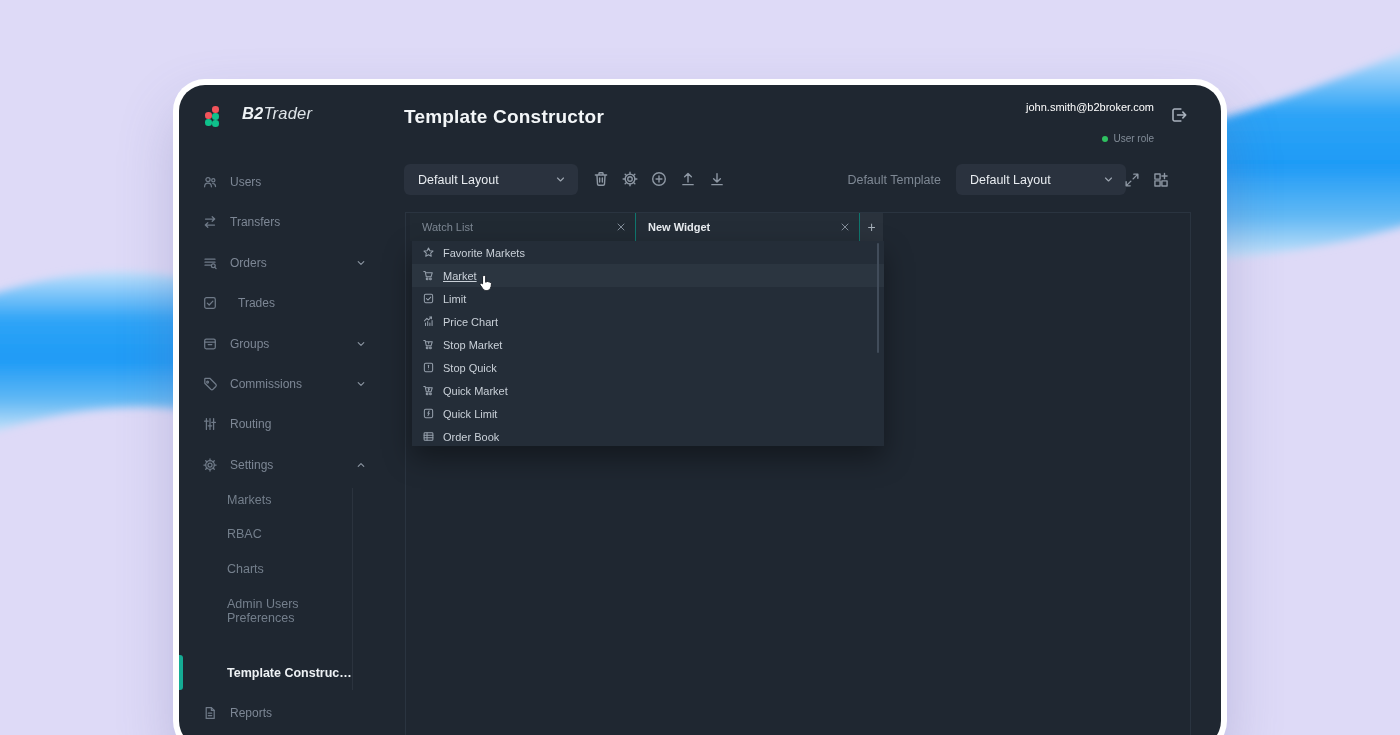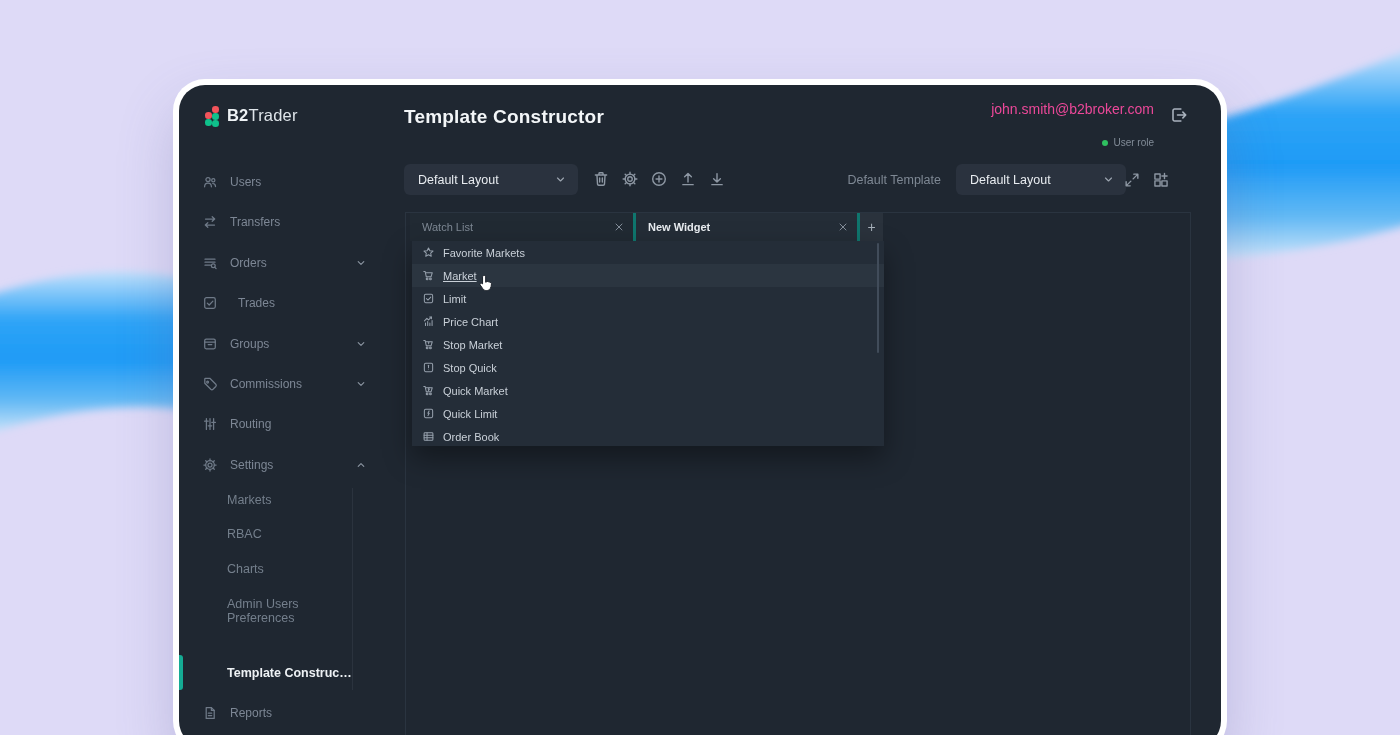--- a/index.html
+++ b/index.html
@@ -4,28 +4,28 @@
 <style>
   html,body{margin:0;padding:0;width:1400px;height:735px;overflow:hidden;
     font-family:"Liberation Sans",sans-serif;background:#dedaf7;}
   .stage{position:relative;width:1400px;height:735px;overflow:hidden;}
   .waves{position:absolute;inset:0;z-index:0;}
   
   .card{position:absolute;left:179px;top:85px;width:1042px;height:662px;
     background:#1f2731;border-radius:26px;z-index:1;
     box-shadow:0 0 0 6px #ffffff,0 26px 60px rgba(95,95,160,.32);}
   
-  .logo{position:absolute;left:22px;top:19px;display:flex;align-items:center;gap:9px;}
+  .logo{position:absolute;left:22px;top:19px;display:flex;align-items:flex-start;gap:24px;font-style:italic;}
   .logo-dots{position:relative;width:17px;height:23px;}
   .logo-dots i{position:absolute;width:6.6px;height:6.6px;border-radius:50%;}
   .logo-text{font-size:16.5px;color:#eef2f5;letter-spacing:.2px;}
   .logo-text b{font-weight:700;} .logo-text span{font-weight:400;color:#dfe5ea;}
   .page-title{position:absolute;left:225px;top:21px;font-size:19px;font-weight:700;color:#f3f6f8;letter-spacing:.2px;}
   .account{position:absolute;right:67px;top:16px;text-align:right;}
-  .account .email{font-size:14px;color:#ec4899;margin-left:28px;}
+  .account .email{font-size:11px;color:#ffffff;margin-left:28px;}
   .account .role{margin-top:20px;font-size:10px;color:#828c98;display:flex;justify-content:flex-end;align-items:center;gap:5px;}
   .dot{width:6px;height:6px;border-radius:50%;}
   .logout{position:absolute;right:33px;top:20px;width:20px;height:20px;color:#aab3be;cursor:pointer;}
   
   .nav-item{position:absolute;left:23px;width:166px;height:22px;display:flex;align-items:center;gap:12px;
     color:#7d8795;font-size:12px;cursor:pointer;}
   .nav-item .ic{width:16px;height:16px;color:#6f7a88;flex:0 0 16px;}
   .nav-item .chev{margin-left:auto;width:14px;height:14px;color:#8d97a3;}
   .sub-item{position:absolute;left:48px;width:135px;height:20px;display:flex;align-items:center;
     color:#747f8c;font-size:12.5px;cursor:pointer;}
@@ -37,21 +37,21 @@
     padding:0 34px 0 14px;font-size:12.5px;color:#e9edf1;cursor:pointer;box-sizing:border-box;}
   .select .chev{position:absolute;right:10px;width:15px;height:15px;color:#9aa3ae;}
   .tool-icons{position:absolute;left:413px;top:85px;display:flex;gap:11px;}
   .tbtn{width:18px;height:18px;color:#8d97a3;cursor:pointer;}
   .template-label{position:absolute;right:280px;top:88px;font-size:12.5px;color:#7e8894;}
   .corner-btn{position:absolute;top:86px;width:18px;height:18px;color:#8d97a3;cursor:pointer;}
   
   .panel{position:absolute;left:226px;top:127px;width:784px;height:534px;border:1px solid #2a3440;}
   .tabbar{position:absolute;left:231px;top:128px;width:473px;height:28px;display:flex;}
   .tab{position:relative;display:flex;align-items:center;padding:0 12px;font-size:11px;color:#7e8894;
-    box-sizing:border-box;cursor:pointer;border-right:3px solid #0f766e;}
+    box-sizing:border-box;cursor:pointer;border-right:1px solid #0f766e;}
   .tab.t0{width:226px;background:#212a33;}
   .tab.t1{width:224px;background:#242d37;color:#e9edf1;font-weight:600;}
   .tab .x{position:absolute;right:8px;width:12px;height:12px;color:#8b95a1;cursor:pointer;}
   .tab-add{width:23px;background:#2a323c;display:flex;align-items:center;justify-content:center;
     font-size:14px;color:#a7b0ba;cursor:pointer;}
   
   .menu{position:absolute;left:233px;top:156px;width:472px;height:205px;background:#242d38;
     box-shadow:0 12px 26px rgba(0,0,0,.38);overflow:hidden;}
   .menu-item{height:23px;display:flex;align-items:center;gap:8px;padding-left:10px;
     font-size:11px;color:#c9d0d8;cursor:pointer;}

